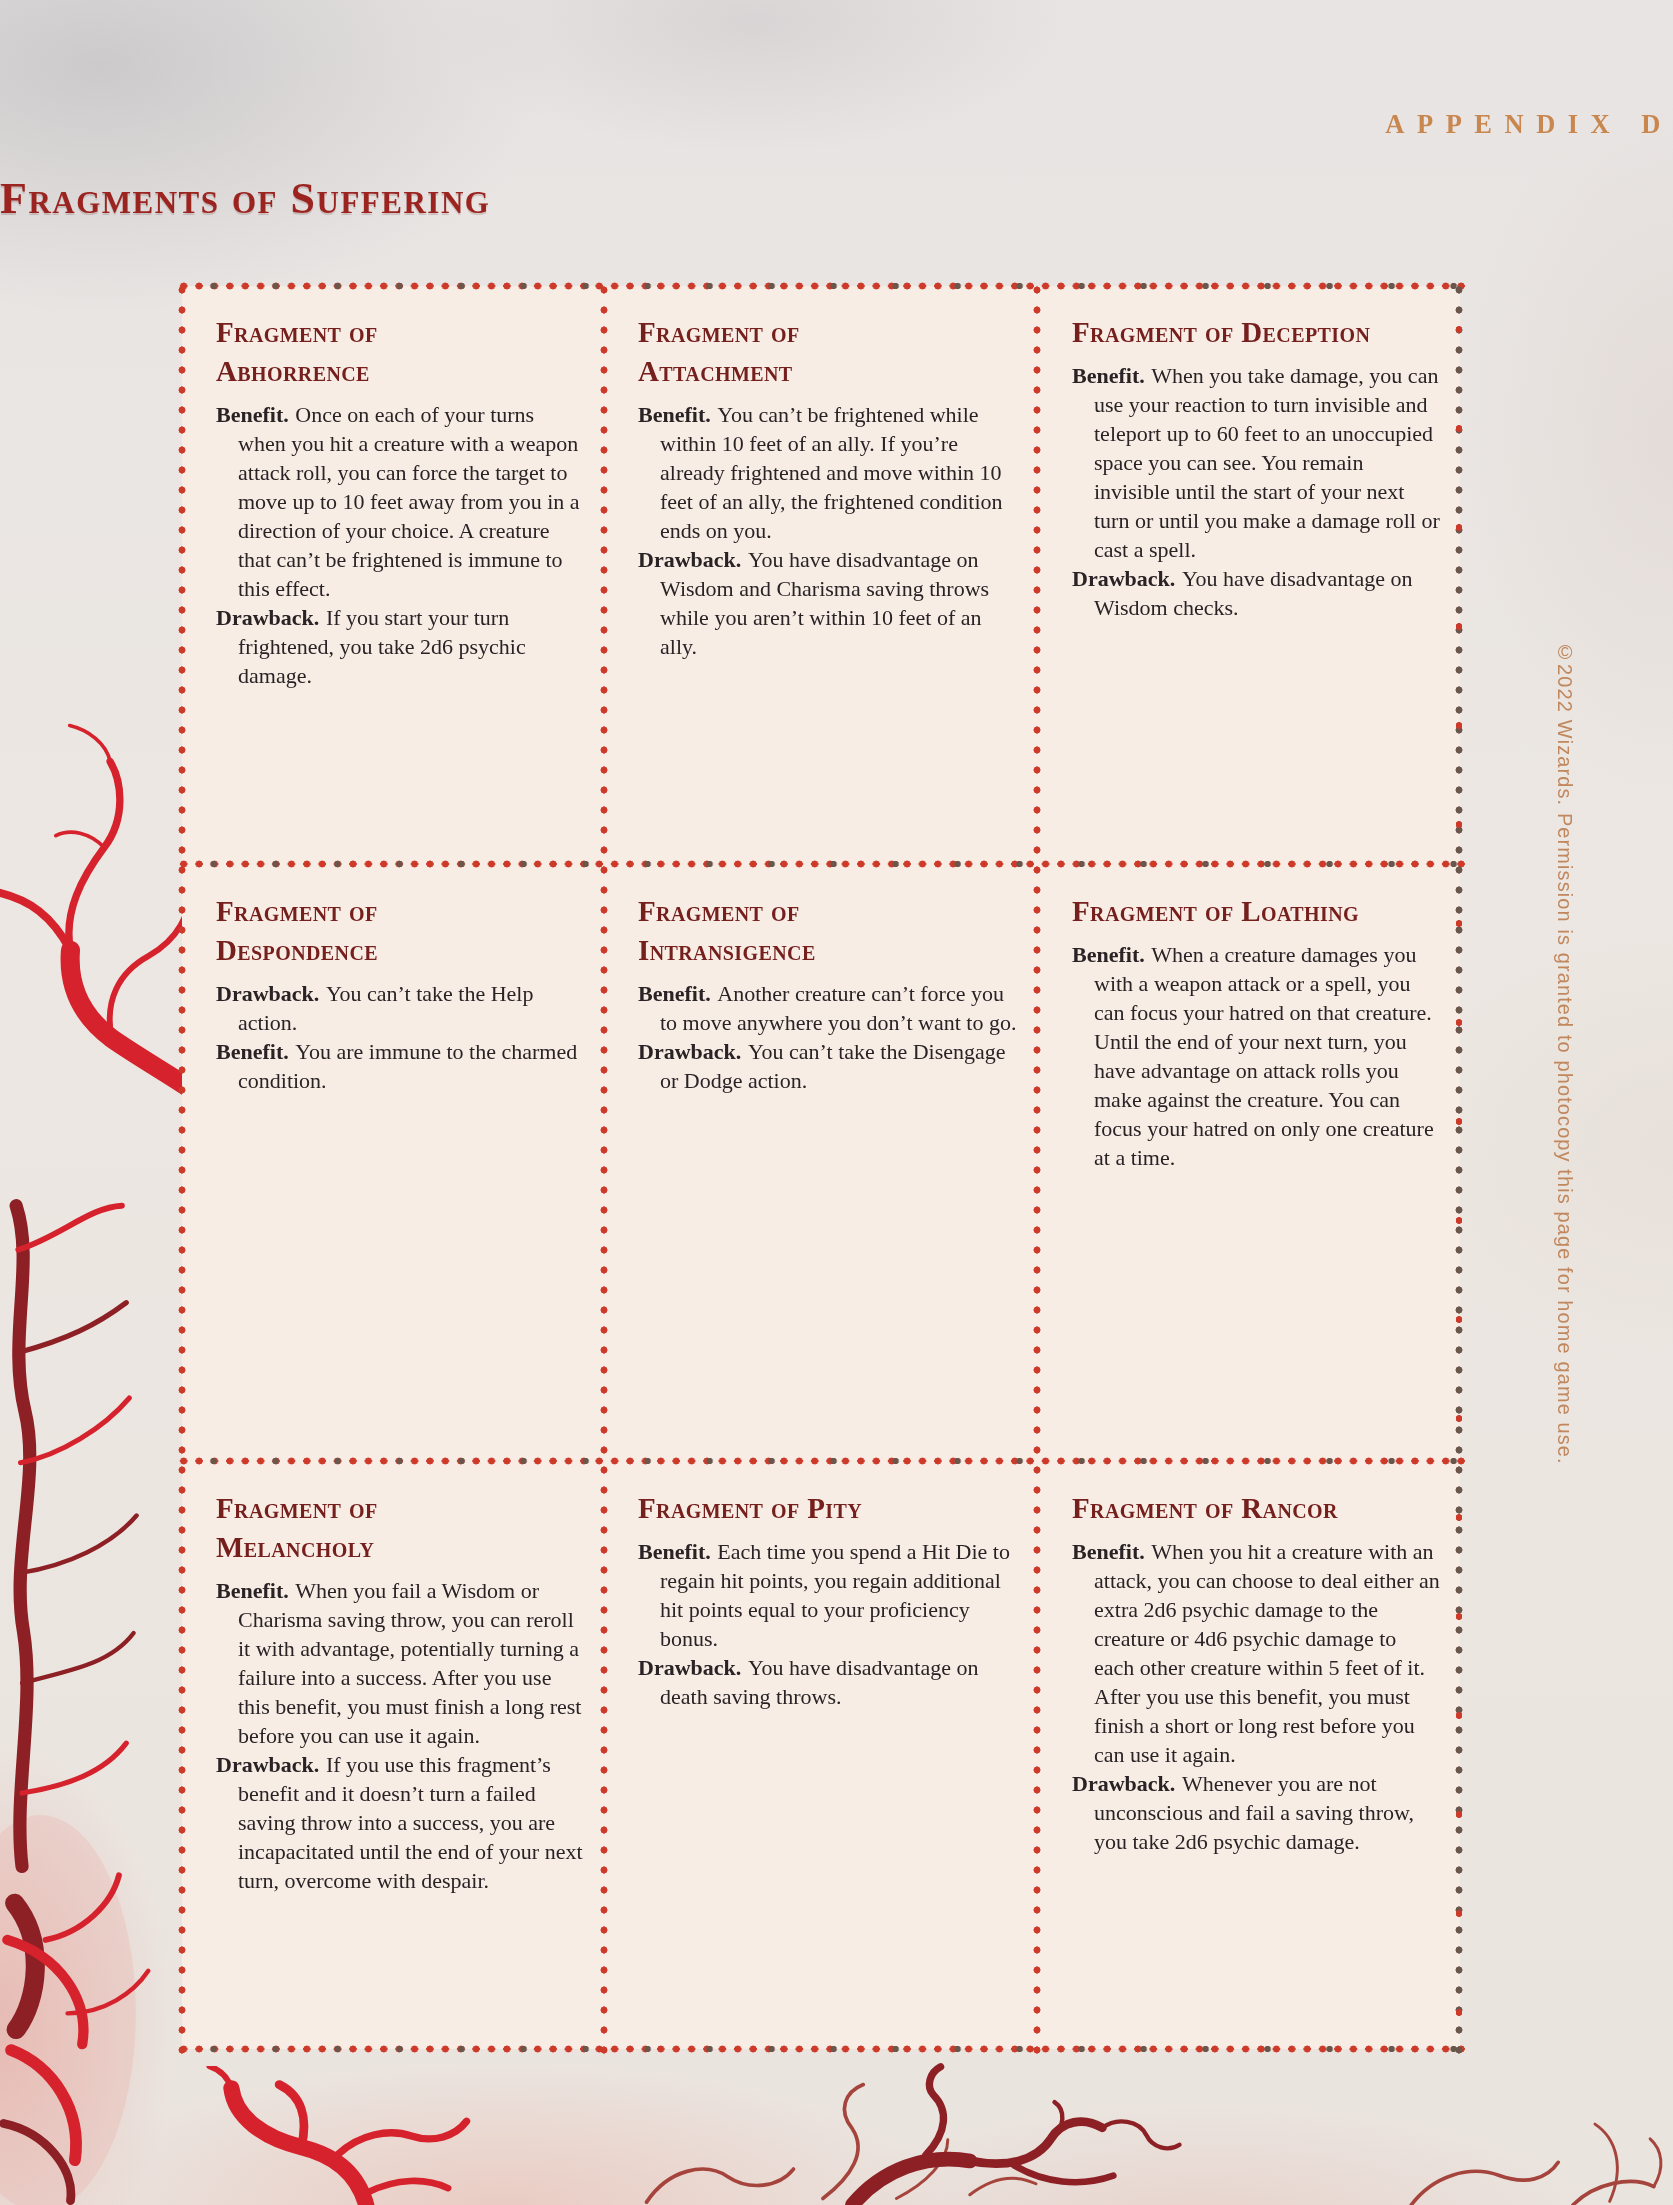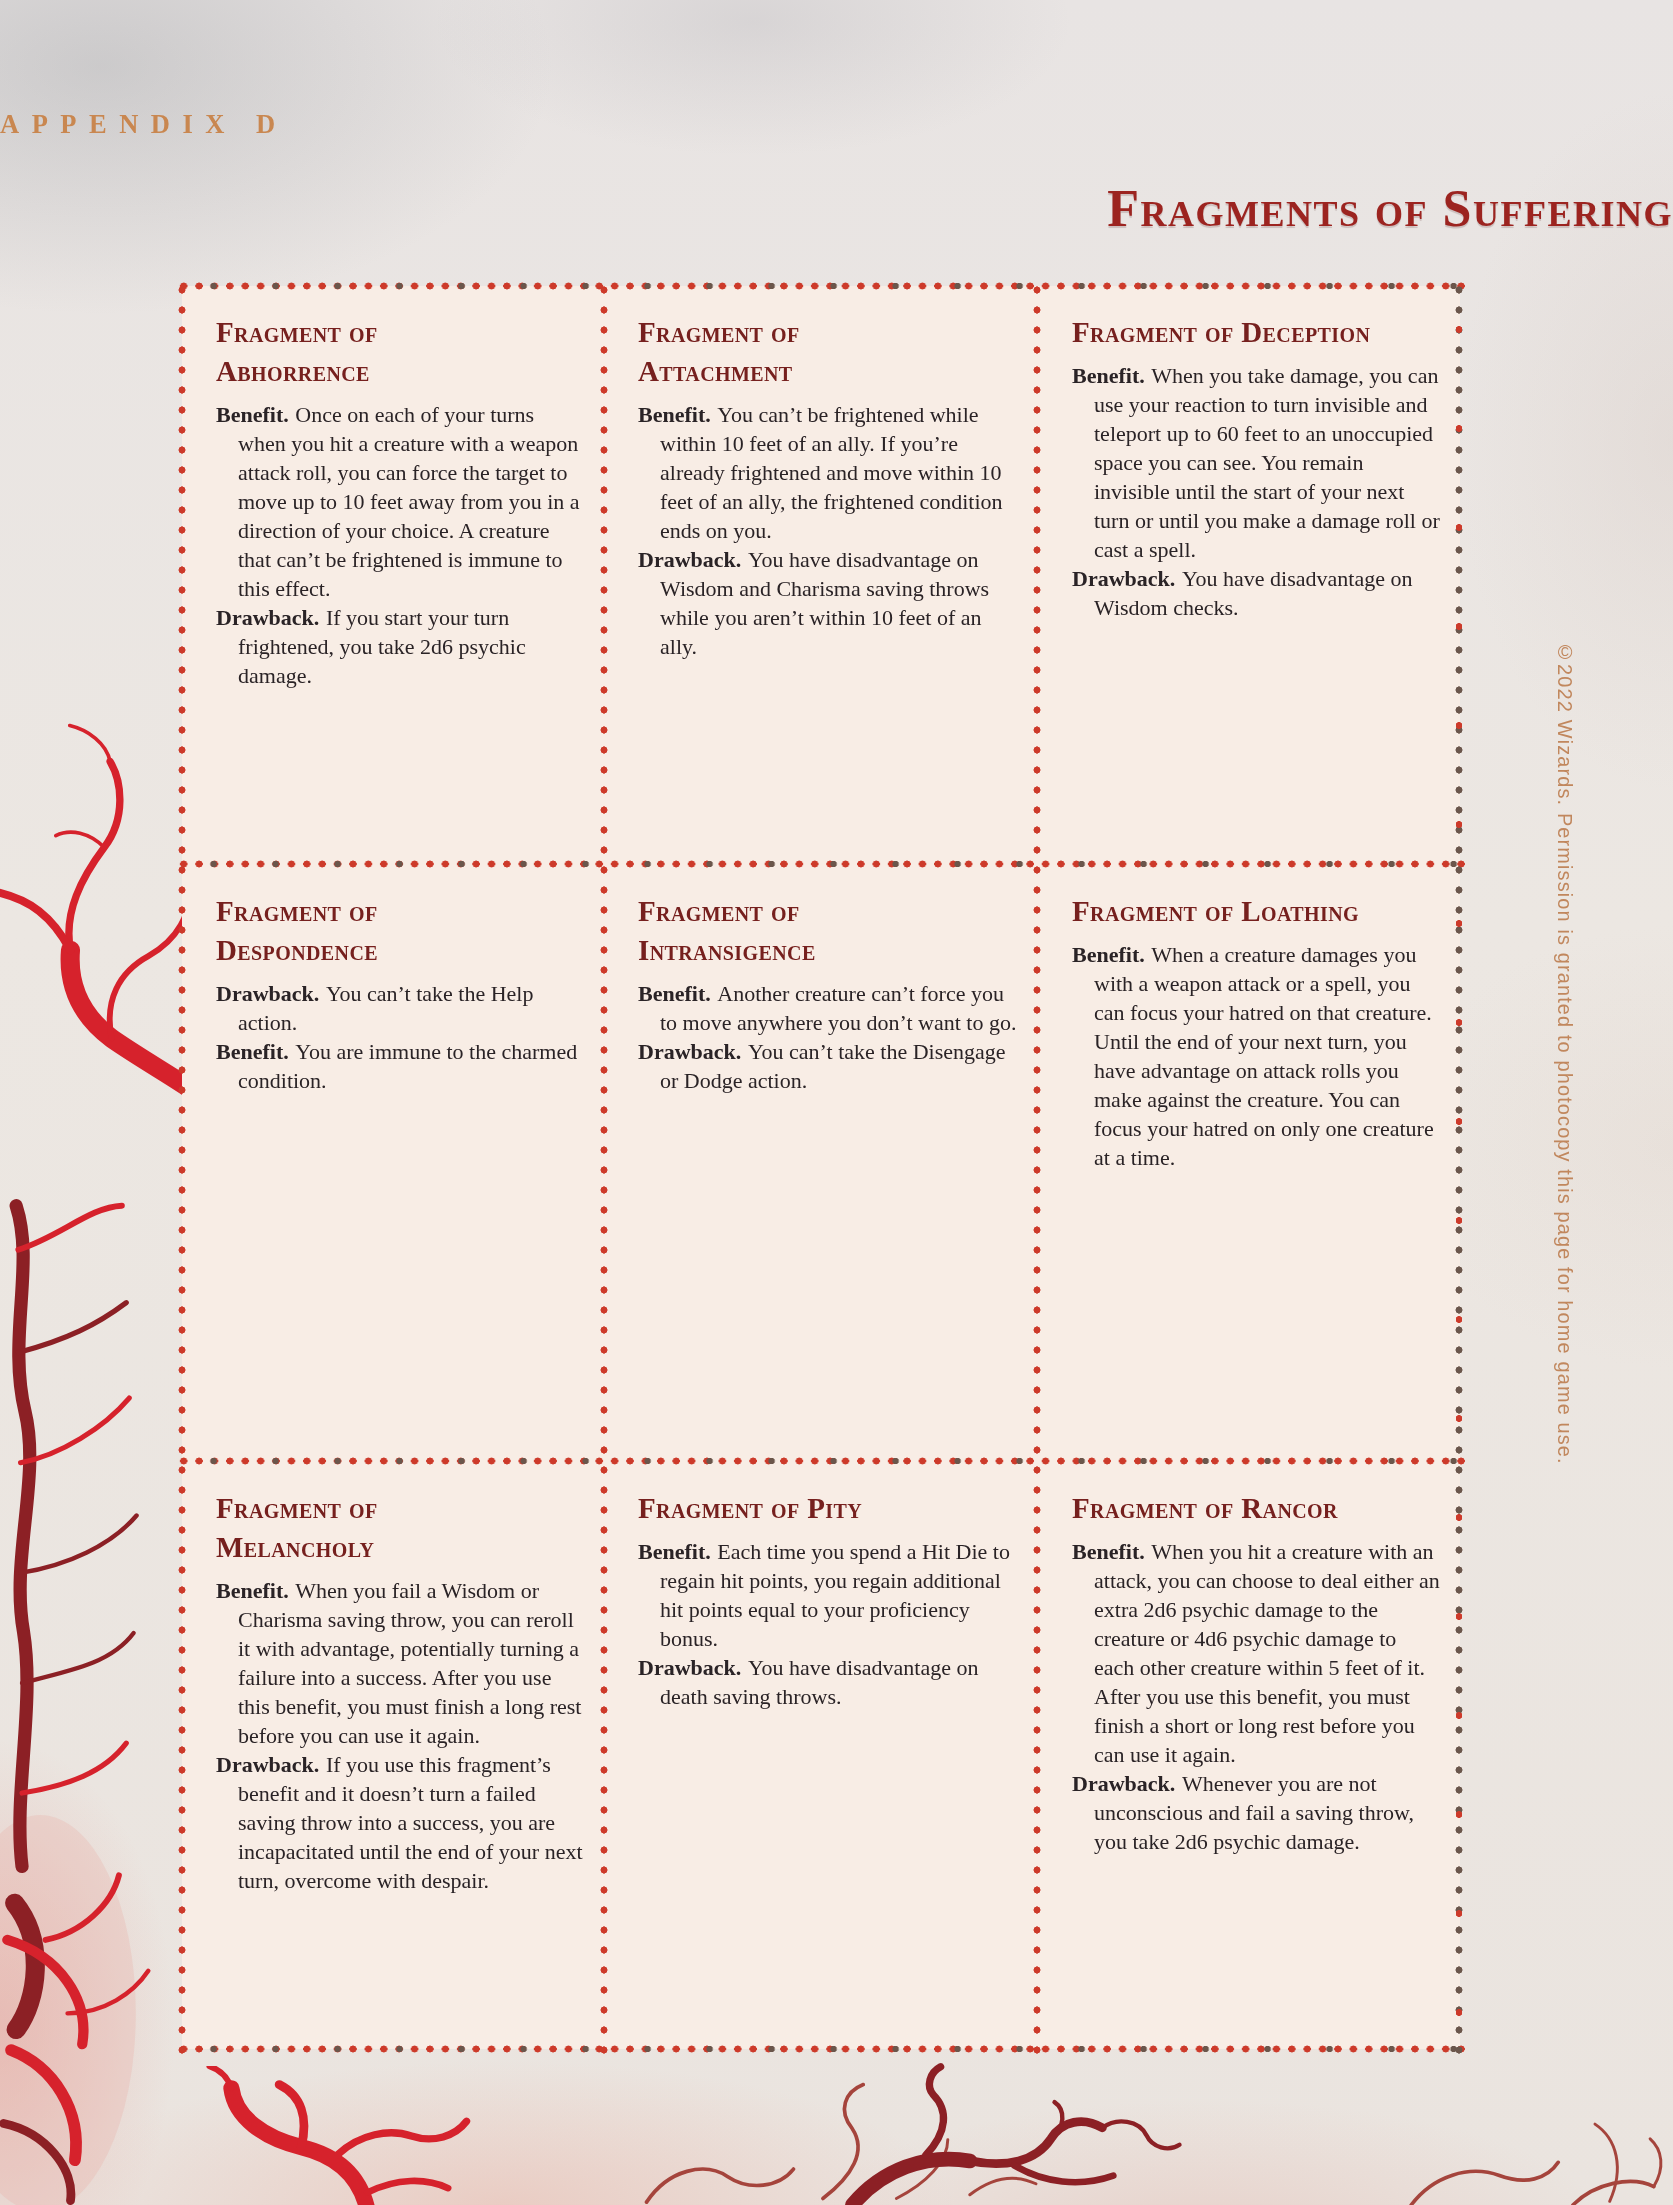--- a/index.html
+++ b/index.html
@@ -11,26 +11,26 @@
       radial-gradient(ellipse 698px 382px at 6% 3%, rgba(138,142,148,.30), transparent 65%),
       radial-gradient(ellipse 456px 191px at 45% 1%, rgba(150,150,158,.20), transparent 70%),
       radial-gradient(ellipse 309px 500px at 100% 20%, rgba(214,202,196,.35), transparent 70%),
       radial-gradient(ellipse 382px 309px at 100% 52%, rgba(222,209,200,.28), transparent 72%),
       radial-gradient(ellipse 647px 206px at 30% 100%, rgba(233,166,150,.38), transparent 70%),
       radial-gradient(ellipse 559px 176px at 72% 101%, rgba(226,172,160,.30), transparent 72%),
       radial-gradient(ellipse 250px 412px at 0% 92%, rgba(224,120,110,.30), transparent 70%),
       linear-gradient(#e8e4e3,#ece7e2 42%,#eae4df);
   }
   .appendix{
-    position:absolute;top:109px;left:0;width:1673px;text-align:left;
+    position:absolute;top:109px;left:0;width:1673px;text-align:right;
     font-size:26.5px;font-weight:700;letter-spacing:12.5px;color:var(--appendix-orange,#c98750);
   }
   .page-title{
-    position:absolute;top:144px;left:0;width:1673px;text-align:right;
-    font-variant:small-caps;font-weight:700;font-size:52px;letter-spacing:1.5px;
+    position:absolute;top:144px;left:0;width:1673px;text-align:left;
+    font-variant:small-caps;font-weight:700;font-size:44px;letter-spacing:1.5px;
     color:var(--page-title-red,#9c2420);text-shadow:0 1.5px 0.7px rgba(80,30,25,.18);
   }
   .cards-wrap{position:absolute;left:182px;top:286px;width:1278px;height:1763px;}
   .cards-grid{
     position:absolute;inset:0;display:grid;
     grid-template-columns:422px 434px 422px;
     grid-template-rows:579px 597px 588px;
     background:var(--card-background,#f8ede5);
   }
   .card{padding:26.5px 19px 0 34px;box-sizing:border-box;overflow:hidden;}

